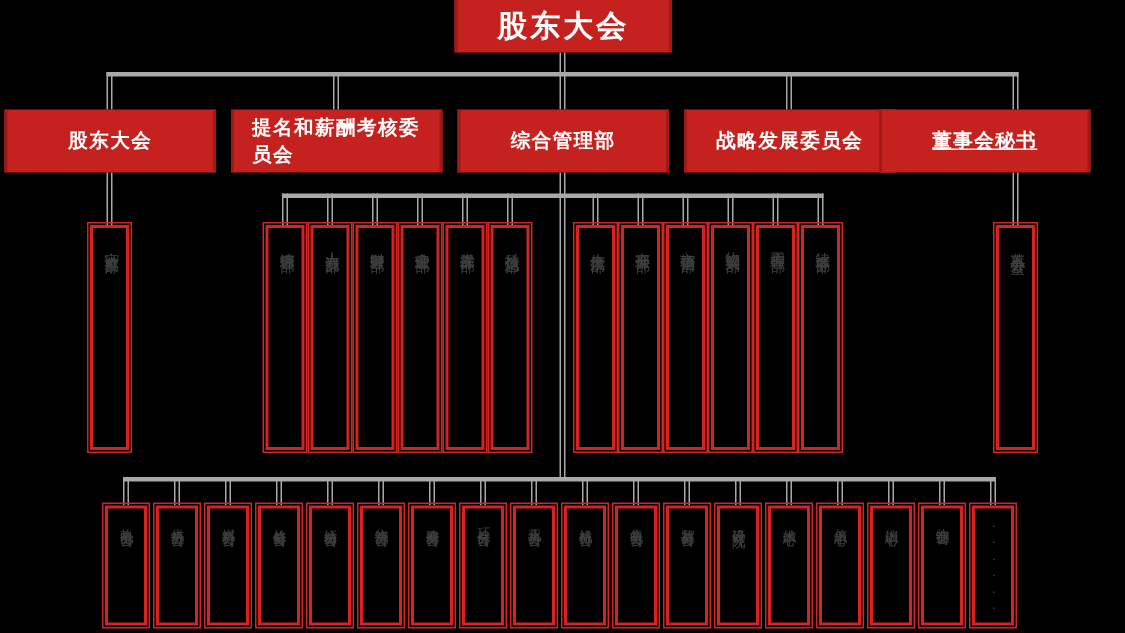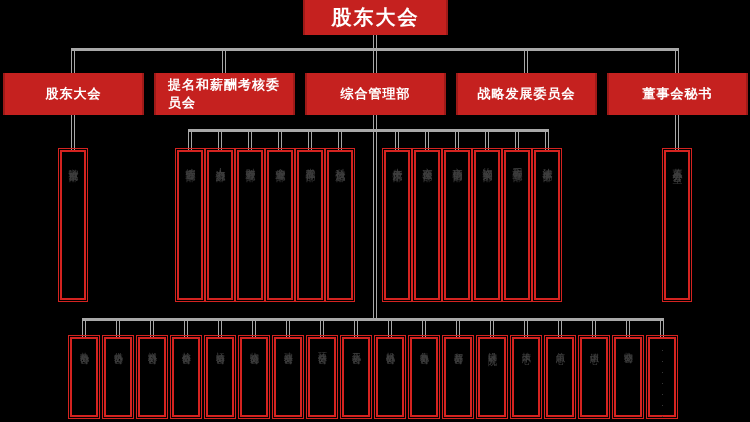--- a/index.html
+++ b/index.html
@@ -94,21 +94,21 @@
   <div class="vline" style="left:592px;top:318px;height:19px;"></div>
   <div class="vline" style="left:626px;top:318px;height:19px;"></div>
   <div class="vline" style="left:660px;top:318px;height:19px;"></div>
 
   <div class="rbox root">股东大会</div>
 
   <div class="rbox lvl2" style="left:3px;">股东大会</div>
   <div class="rbox lvl2" style="left:154px;padding-left:12px;">提名和薪酬考核委员会</div>
   <div class="rbox lvl2" style="left:305px;">综合管理部</div>
   <div class="rbox lvl2" style="left:456px;">战略发展委员会</div>
-  <div class="rbox lvl2" style="left:607px;">董事会秘书</div>
+  <div class="rbox lvl2" style="left:586px;text-decoration:underline;">董事会秘书</div>
 
   <div class="vbox mid" style="left:60px;">
       <span>审计监察部</span>
     </div>
 
   <div class="vbox mid" style="left:177px;">
       <span>综合管理部</span>
     </div>
   <div class="vbox mid" style="left:207px;">
       <span>人力资源部</span>

